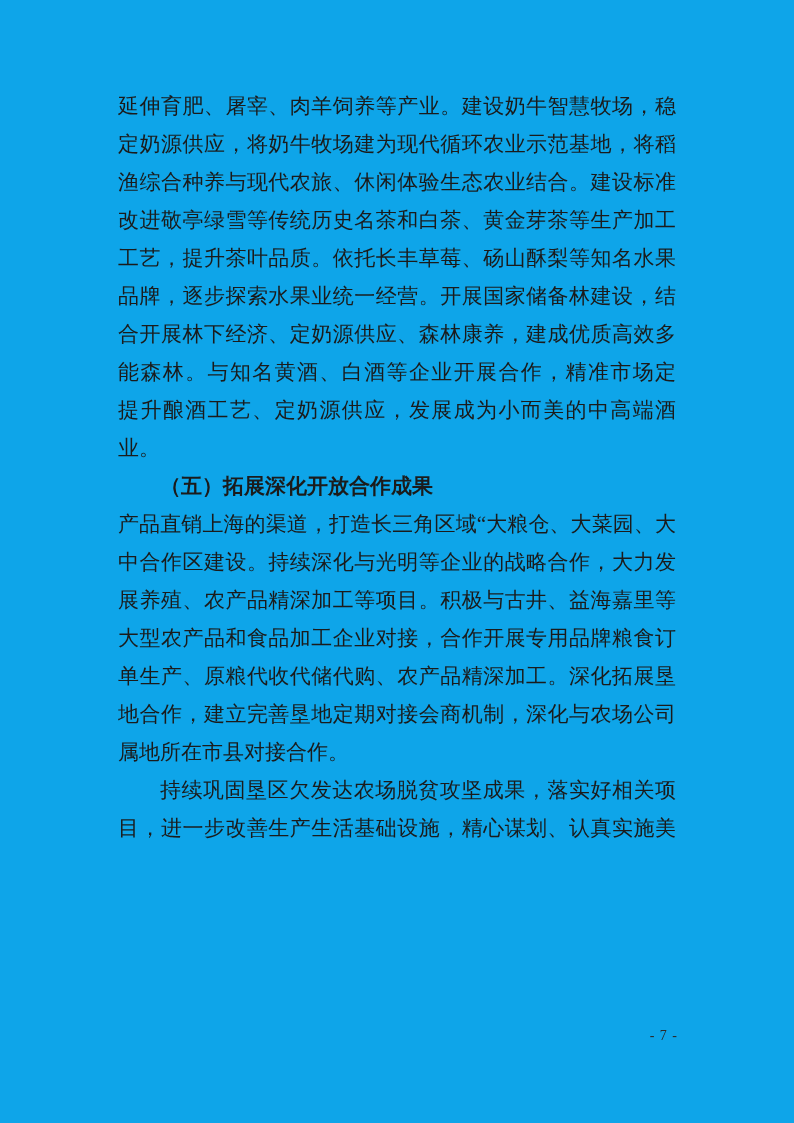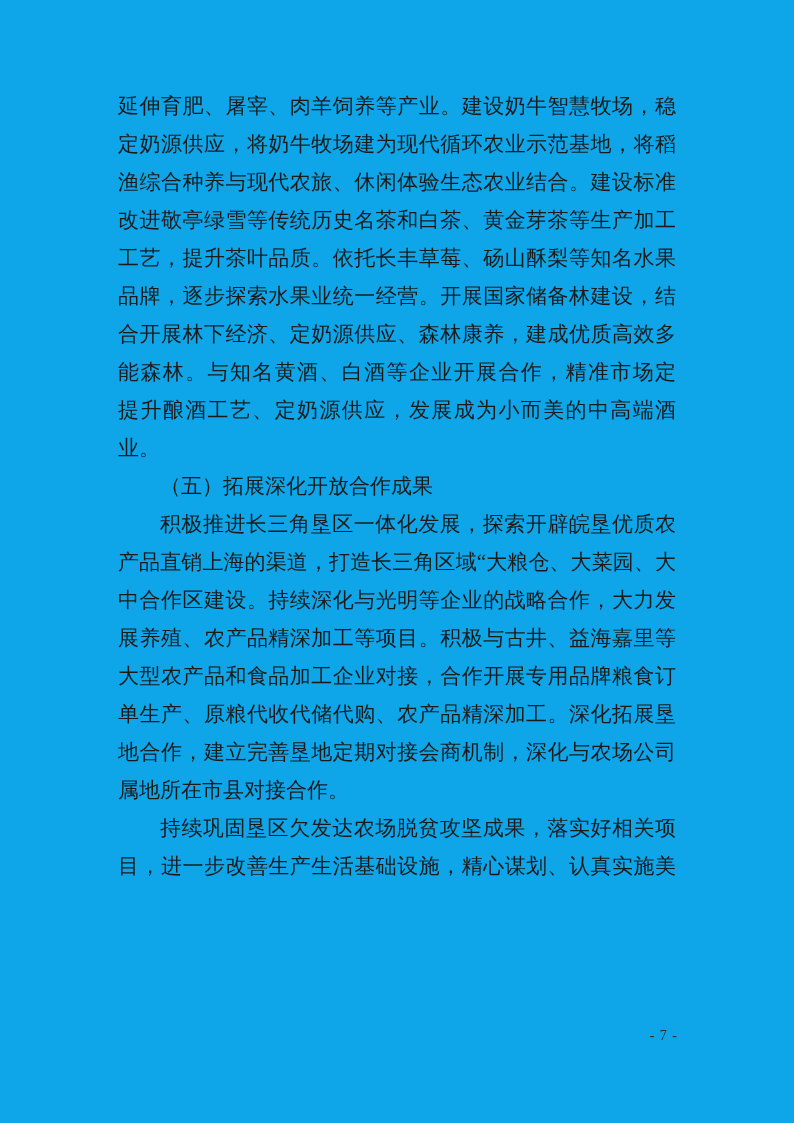--- a/index.html
+++ b/index.html
@@ -28,20 +28,21 @@
     overflow: hidden;
   }
   .doc-line.para-end {
     text-align: left;
     text-align-last: left;
   }
   .doc-line.heading {
     text-align: left;
     text-align-last: left;
     text-indent: 2em;
+    font-weight: bold;
   }
   .doc-line.para-start {
     text-indent: 2em;
   }
   .page-number {
     position: absolute;
     right: 116px;
     top: 1026px;
     font-size: 14px;
     line-height: 20px;
@@ -58,21 +59,20 @@
     <div class="doc-line">定奶源供应，将奶牛牧场建为现代循环农业示范基地，将稻</div>
     <div class="doc-line">渔综合种养与现代农旅、休闲体验生态农业结合。建设标准</div>
     <div class="doc-line">改进敬亭绿雪等传统历史名茶和白茶、黄金芽茶等生产加工</div>
     <div class="doc-line">工艺，提升茶叶品质。依托长丰草莓、砀山酥梨等知名水果</div>
     <div class="doc-line">品牌，逐步探索水果业统一经营。开展国家储备林建设，结</div>
     <div class="doc-line">合开展林下经济、定奶源供应、森林康养，建成优质高效多功</div>
     <div class="doc-line">能森林。与知名黄酒、白酒等企业开展合作，精准市场定位、</div>
     <div class="doc-line">提升酿酒工艺、定奶源供应，发展成为小而美的中高端酒</div>
     <div class="doc-line para-end">业。</div>
     <div class="doc-line heading">（五）拓展深化开放合作成果</div>
-    <div class="doc-line para-start">积极推进长三角垦区一体化发展，探索开辟皖垦优质农</div>
     <div class="doc-line">产品直销上海的渠道，打造长三角区域“大粮仓、大菜园、大</div>
     <div class="doc-line">中合作区建设。持续深化与光明等企业的战略合作，大力发</div>
     <div class="doc-line">展养殖、农产品精深加工等项目。积极与古井、益海嘉里等</div>
     <div class="doc-line">大型农产品和食品加工企业对接，合作开展专用品牌粮食订</div>
     <div class="doc-line">单生产、原粮代收代储代购、农产品精深加工。深化拓展垦</div>
     <div class="doc-line">地合作，建立完善垦地定期对接会商机制，深化与农场公司</div>
     <div class="doc-line para-end">属地所在市县对接合作。</div>
     <div class="doc-line para-start">持续巩固垦区欠发达农场脱贫攻坚成果，落实好相关项</div>
     <div class="doc-line">目，进一步改善生产生活基础设施，精心谋划、认真实施美</div>
   </div>

